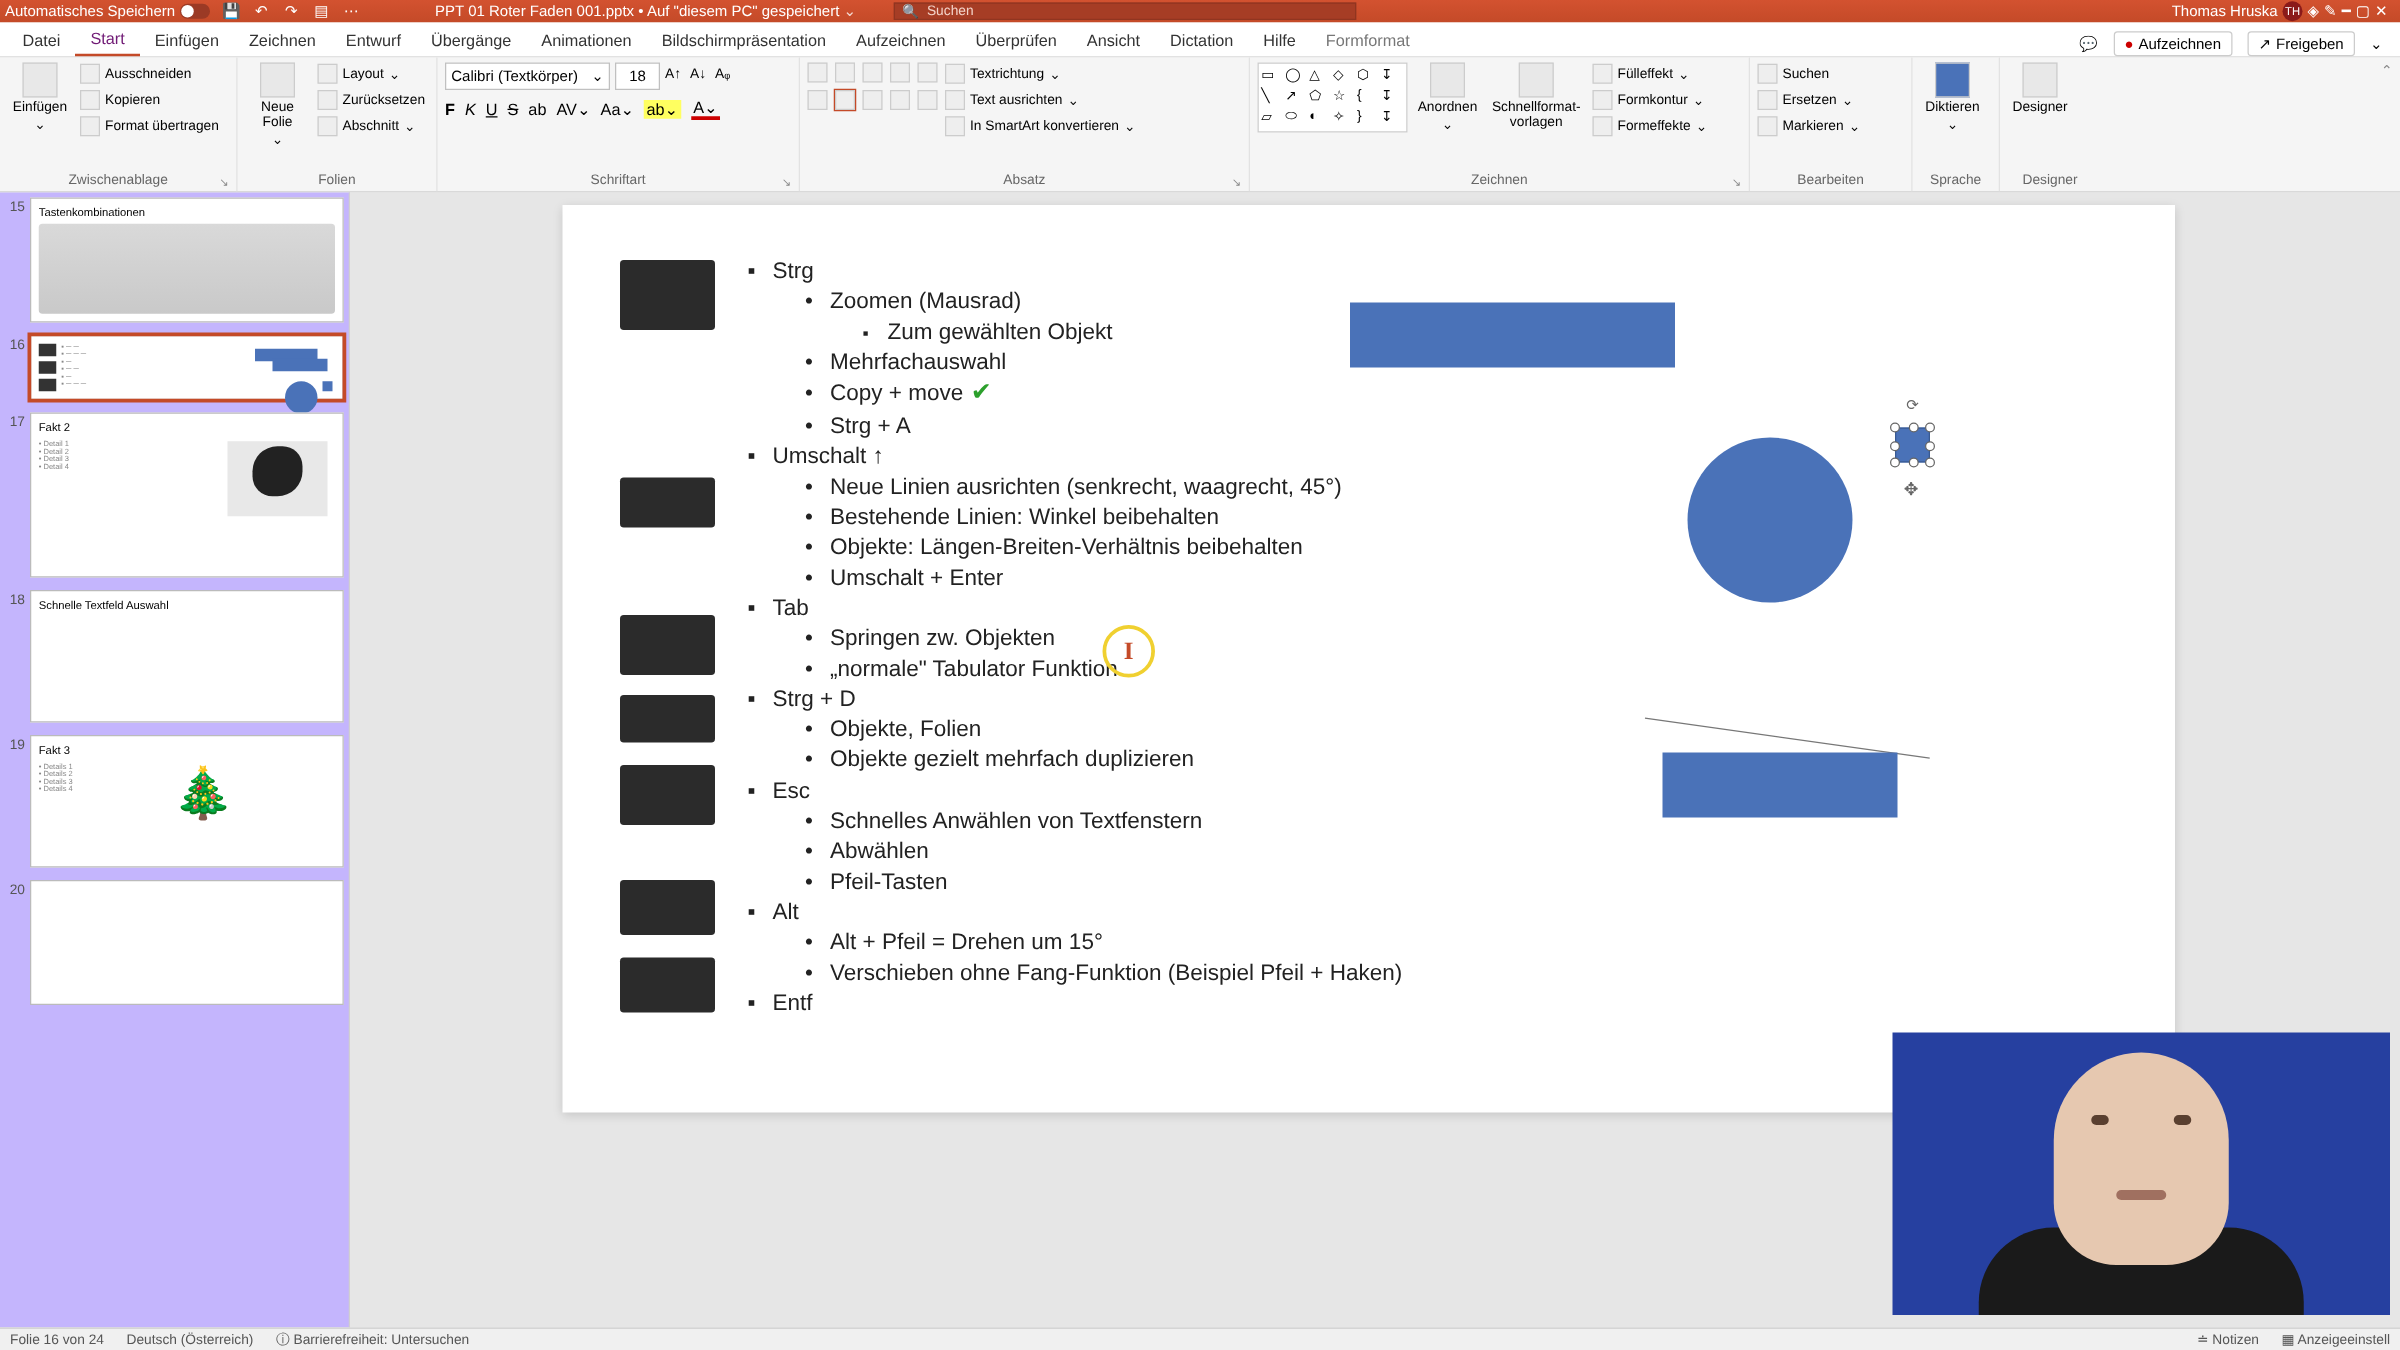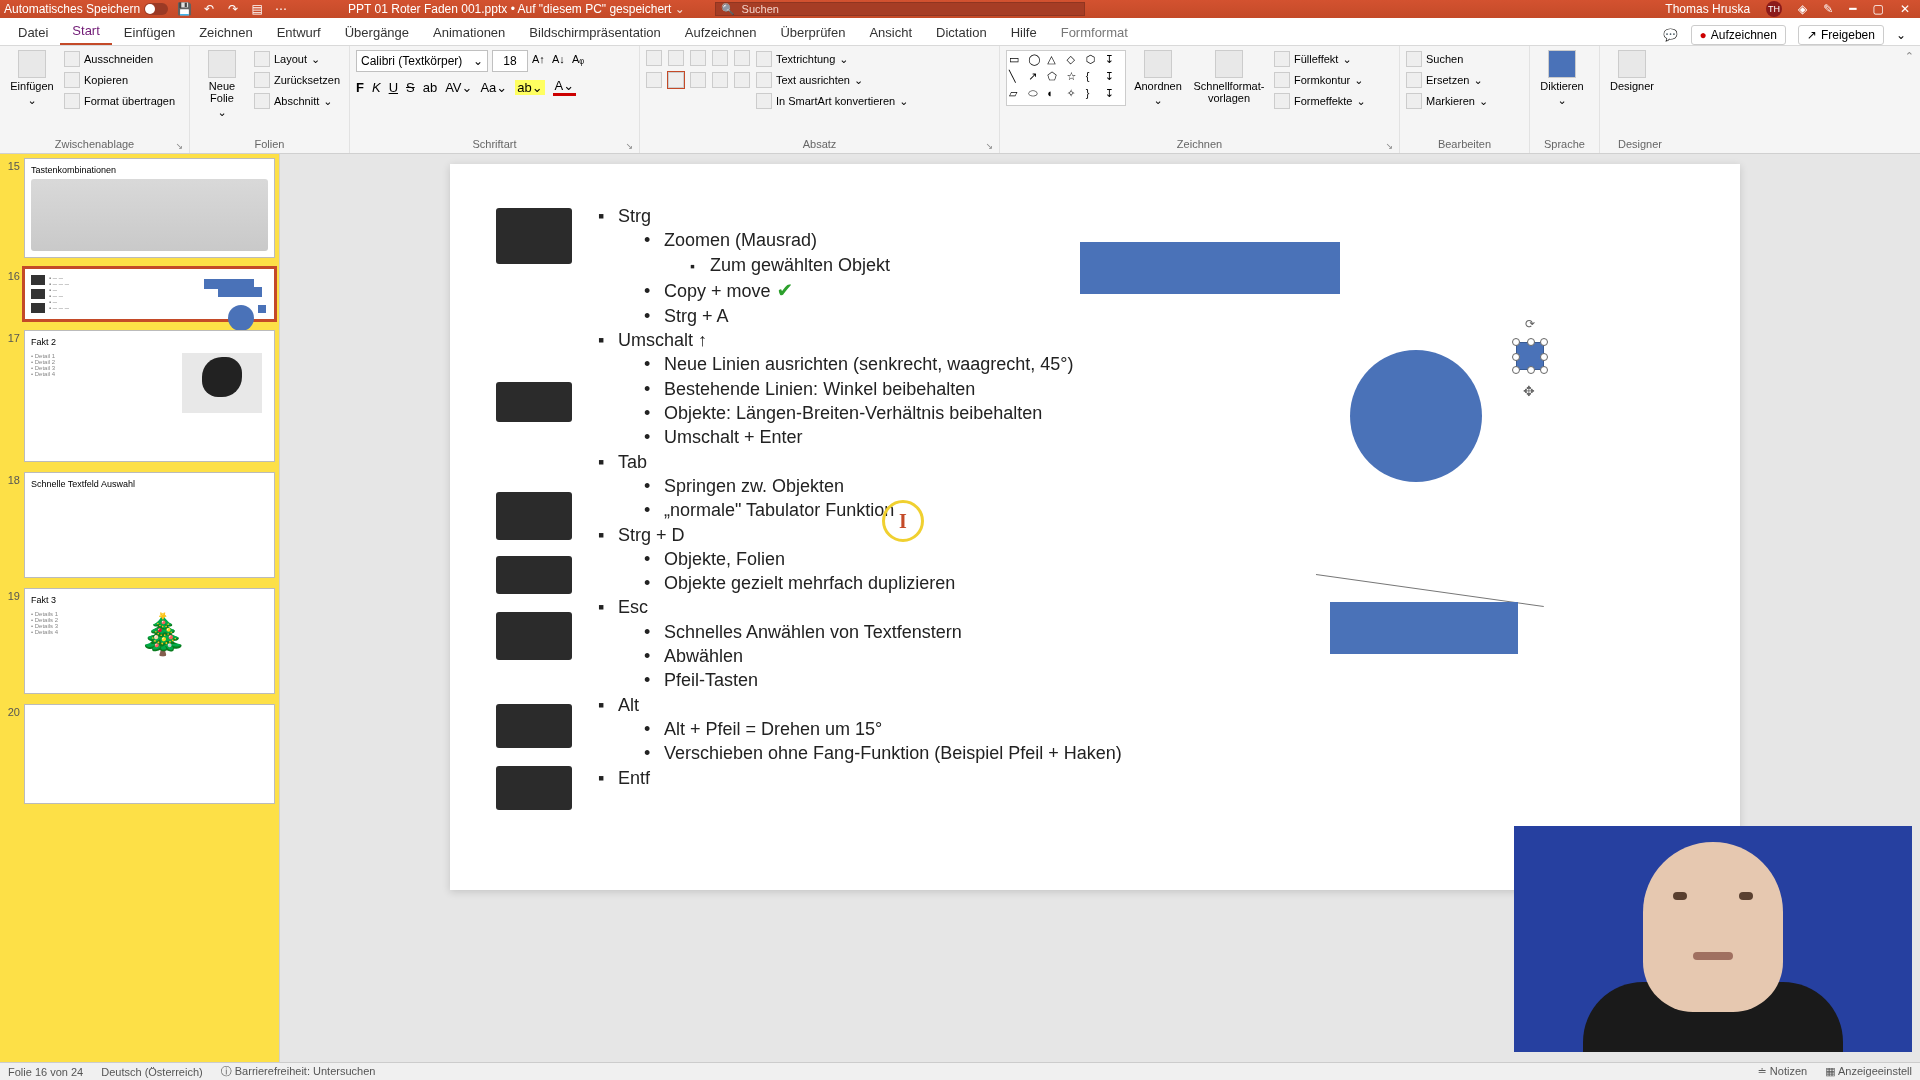--- a/index.html
+++ b/index.html
@@ -5,21 +5,21 @@
 * { margin: 0; padding: 0; box-sizing: border-box; font-family: "Segoe UI", Arial, sans-serif; }
 body { background: #f3f3f3; width: 1920px; height: 1080px; overflow: hidden; font-size: 12px; position: relative; }
 
 
 .titlebar { height: 18px; background: linear-gradient(#d35230,#c44a28); display: flex; align-items: center; color: #fff; font-size: 12px; padding: 0 4px; }
 .titlebar .qa { display: flex; align-items: center; gap: 10px; }
 .titlebar .qa .ico { width: 14px; height: 14px; display: inline-flex; align-items: center; justify-content: center; }
 .titlebar .doc { margin-left: 60px; font-size: 12px; white-space: nowrap; }
 .search { margin-left: 30px; background: #a63d25; border: 1px solid #903520; height: 14px; width: 370px; display: flex; align-items: center; padding: 0 6px; color: #f3d3c9; font-size: 11px; }
 .titlebar .spacer { flex: 1; }
-.titlebar .user { display: flex; align-items: center; gap: 16px; margin-right: 6px; }
+.titlebar .user { display: flex; align-items: center; gap: 4px; margin-right: 6px; }
 .titlebar .user .avatar { width: 16px; height: 16px; border-radius: 50%; background: #8b1a1a; display: inline-flex; align-items: center; justify-content: center; font-size: 9px; }
 
 
 .menubar { height: 28px; background: #fff; border-bottom: 1px solid #d9d9d9; display: flex; align-items: flex-end; padding: 0 6px; font-size: 13px; }
 .menubar .mtab { padding: 6px 12px 5px; color: #333; cursor: pointer; }
 .menubar .mtab.active { border-bottom: 2px solid #c44a28; color: #701a75; font-weight: 400; }
 .menubar .right { margin-left: auto; display: flex; align-items: center; gap: 12px; font-size: 12px; padding-right: 8px; }
 .menubar .right .btn { border: 1px solid #ccc; padding: 2px 8px; border-radius: 3px; display: flex; align-items: center; gap: 4px; }
 
 
@@ -34,21 +34,21 @@
 .stack { display: flex; flex-direction: column; gap: 3px; }
 .stack .row { display: flex; align-items: center; gap: 4px; height: 18px; white-space: nowrap; }
 .mini { width: 16px; height: 16px; background: #eee; border: 1px solid #ccc; display: inline-block; }
 
 
 .fontbox { border: 1px solid #c0c0c0; background: #fff; height: 22px; display: flex; align-items: center; padding: 0 4px; font-size: 12px; }
 .sizebox { border: 1px solid #c0c0c0; background: #fff; height: 22px; width: 36px; display: flex; align-items: center; justify-content: center; font-size: 12px; }
 
 
 .main { position: absolute; top: 154px; left: 0; right: 0; bottom: 18px; display: flex; background: #e6e6e6; }
-.thumbs { width: 280px; background: #fde047; border-right: 1px solid #d0d0d0; overflow: hidden; padding: 4px 4px 0 2px; position: relative; }
+.thumbs { width: 280px; background: #c4b5fd; border-right: 1px solid #d0d0d0; overflow: hidden; padding: 4px 4px 0 2px; position: relative; }
 .thumb { display: flex; margin-bottom: 10px; }
 .thumb .num { width: 22px; text-align: right; font-size: 11px; color: #555; padding-top: 2px; padding-right: 4px; }
 .thumb .card { flex: 1; background: #fff; border: 1px solid #bbb; position: relative; padding: 6px; font-size: 9px; }
 .thumb.selected .card { outline: 3px solid #c44a28; outline-offset: -1px; }
 .thumb .card .kbimg { width: 100%; height: 72px; background: linear-gradient(#d9d9d9,#c9c9c9); border-radius: 3px; margin-top: 4px; }
 
 .canvas { flex: 1; position: relative; overflow: hidden; }
 .slide { position: absolute; left: 170px; top: 10px; width: 1290px; height: 726px; background: #fff; box-shadow: 0 2px 8px rgba(0,0,0,0.15); }
 
 
@@ -393,20 +393,21 @@
       <div class="keythumb" style="top:392px;left:46px;height:38px"></div>
       <div class="keythumb" style="top:448px;left:46px;height:48px"></div>
       <div class="keythumb" style="top:540px;left:46px;height:44px"></div>
       <div class="keythumb" style="top:602px;left:46px;height:44px"></div>
 
       <div class="bullets" style="top:40px;left:148px;width:560px" id="bullet-host">
           <ul>
             <li class="l1"><span>Strg</span></li>
             <li class="l2"><span>Zoomen (Mausrad)</span></li>
             <li class="l3"><span>Zum gewählten Objekt</span></li>
+            <li class="l2"><span>Mehrfachauswahl</span></li>
             <li class="l2"><span>Copy + move</span><span class="green-check">✔</span></li>
             <li class="l2"><span>Strg + A</span></li>
             <li class="l1"><span>Umschalt ↑</span></li>
             <li class="l2"><span>Neue Linien ausrichten (senkrecht, waagrecht, 45°)</span></li>
             <li class="l2"><span>Bestehende Linien: Winkel beibehalten</span></li>
             <li class="l2"><span>Objekte: Längen-Breiten-Verhältnis beibehalten</span></li>
             <li class="l2"><span>Umschalt + Enter</span></li>
             <li class="l1"><span>Tab</span></li>
             <li class="l2"><span>Springen zw. Objekten</span></li>
             <li class="l2"><span>„normale" Tabulator Funktion</span></li>

